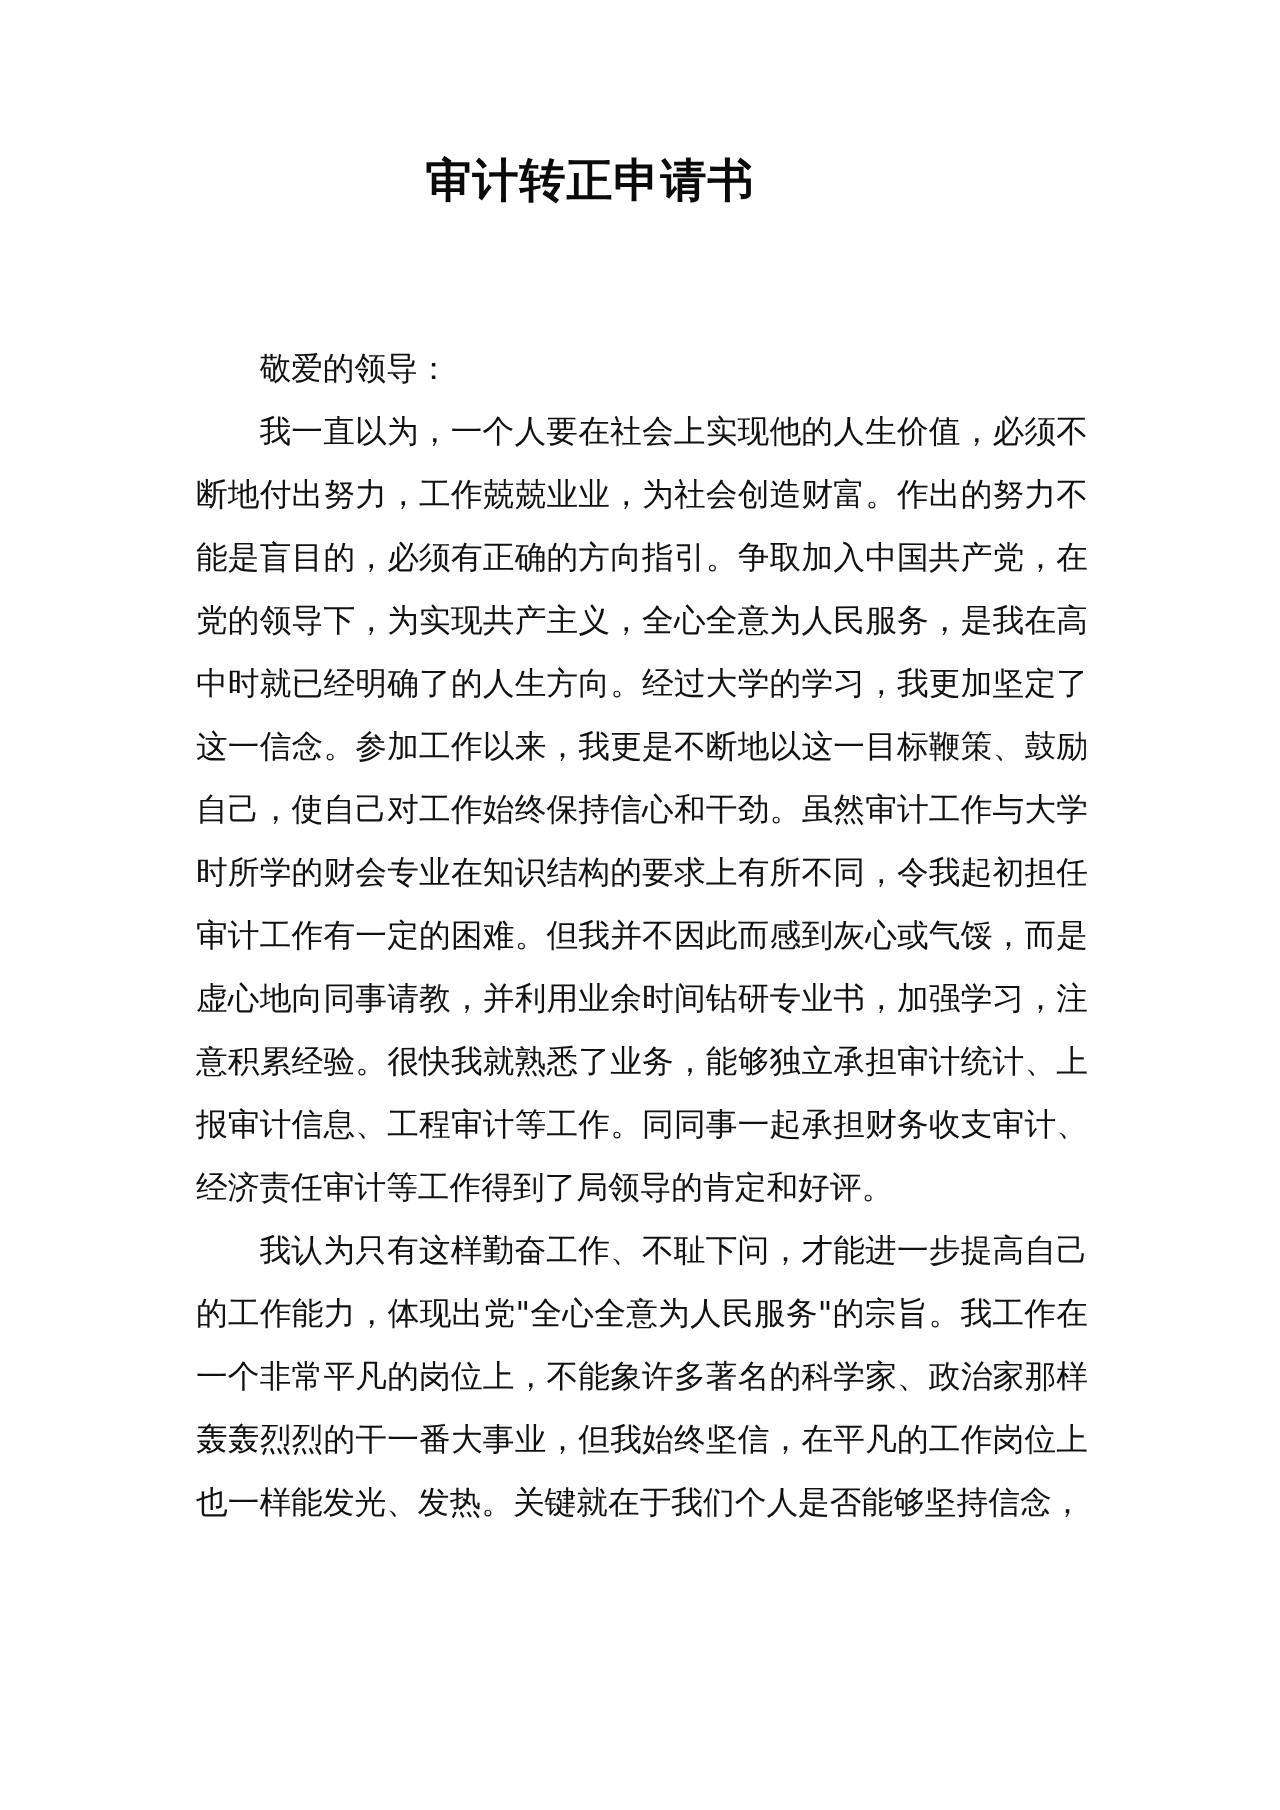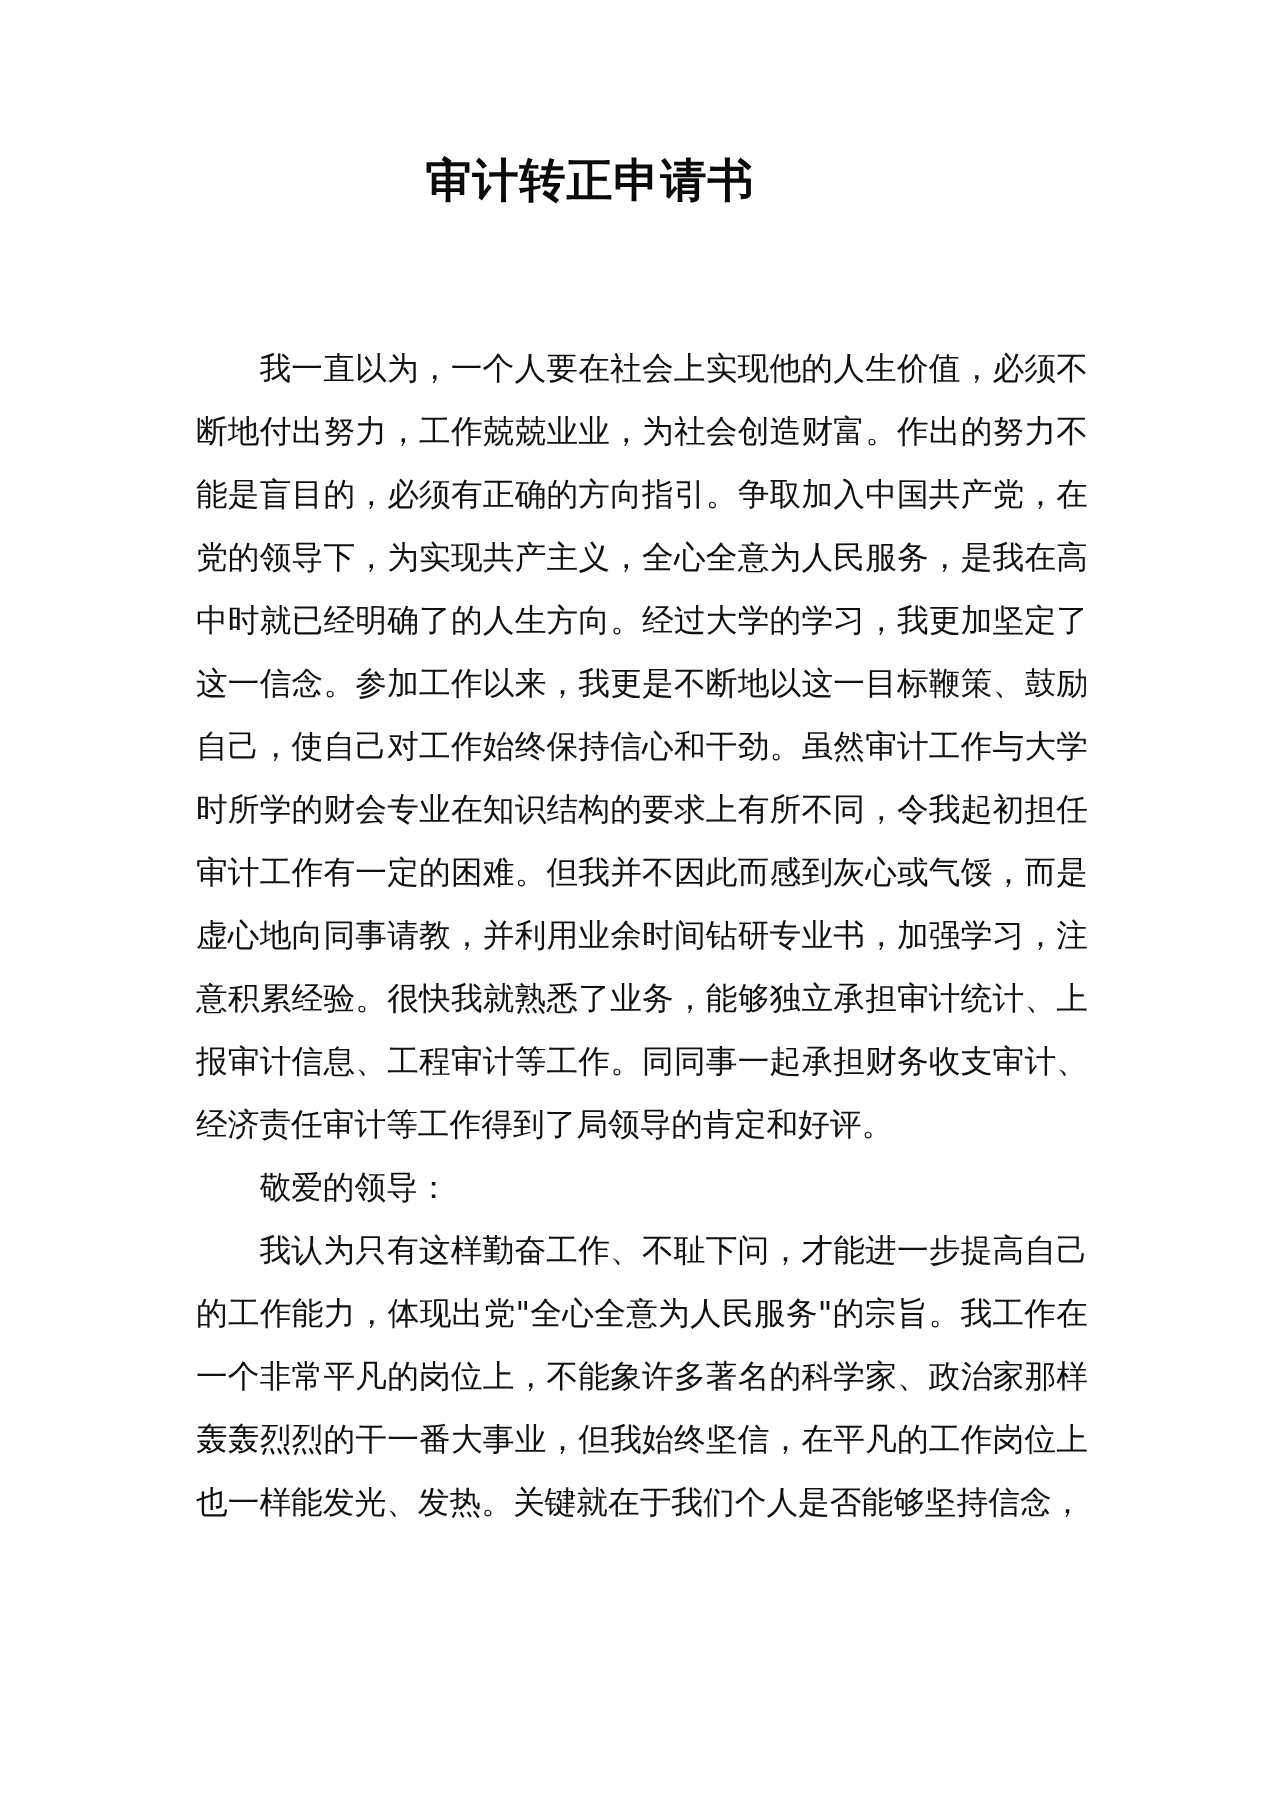--- a/index.html
+++ b/index.html
@@ -12,17 +12,17 @@
           font-size:31.7px; line-height:63px; color:#111111; }
   .body p { margin:0; padding:0; text-align:justify; text-align-last:left; word-break:break-all; }
   .indent { text-indent:63.4px; }
 </style>
 </head>
 <body>
 
 <div class="page">
   <div class="title">审计转正申请书</div>
   <div class="body">
+    <p class="indent">敬爱的领导：</p>
     <p class="indent">我一直以为，一个人要在社会上实现他的人生价值，必须不断地付出努力，工作兢兢业业，为社会创造财富。作出的努力不能是盲目的，必须有正确的方向指引。争取加入中国共产党，在党的领导下，为实现共产主义，全心全意为人民服务，是我在高中时就已经明确了的人生方向。经过大学的学习，我更加坚定了这一信念。参加工作以来，我更是不断地以这一目标鞭策、鼓励自己，使自己对工作始终保持信心和干劲。虽然审计工作与大学时所学的财会专业在知识结构的要求上有所不同，令我起初担任审计工作有一定的困难。但我并不因此而感到灰心或气馁，而是虚心地向同事请教，并利用业余时间钻研专业书，加强学习，注意积累经验。很快我就熟悉了业务，能够独立承担审计统计、上报审计信息、工程审计等工作。同同事一起承担财务收支审计、经济责任审计等工作得到了局领导的肯定和好评。</p>
-    <p class="indent">敬爱的领导：</p>
     <p class="indent">我认为只有这样勤奋工作、不耻下问，才能进一步提高自己的工作能力，体现出党"全心全意为人民服务"的宗旨。我工作在一个非常平凡的岗位上，不能象许多著名的科学家、政治家那样轰轰烈烈的干一番大事业，但我始终坚信，在平凡的工作岗位上也一样能发光、发热。关键就在于我们个人是否能够坚持信念，</p>
   </div>
 </div>
 
 </body></html>

